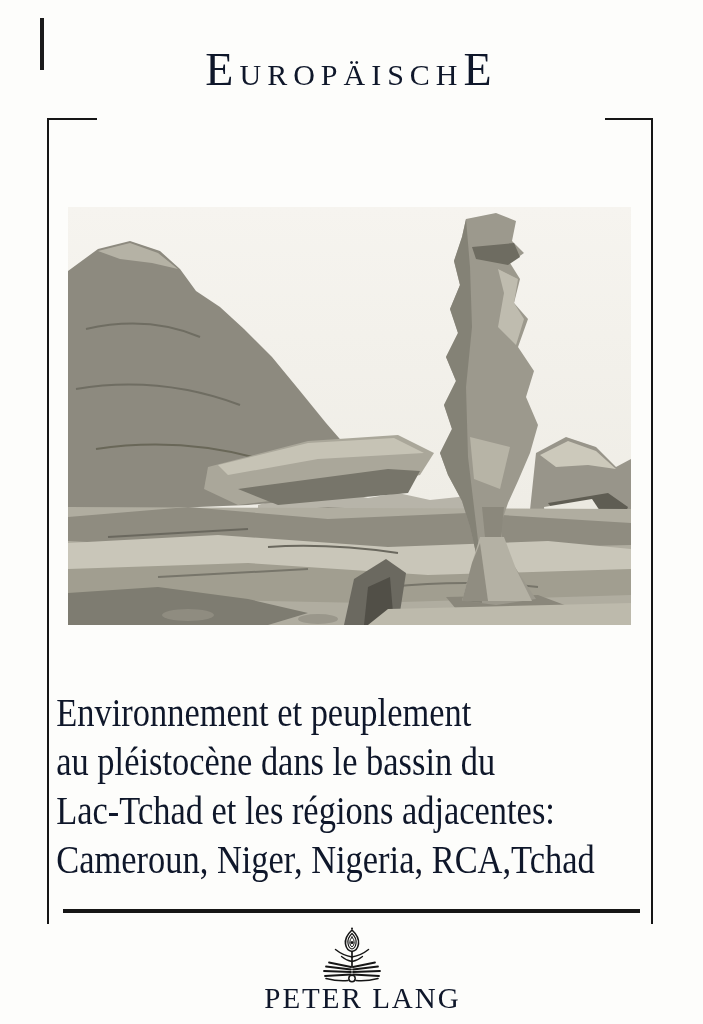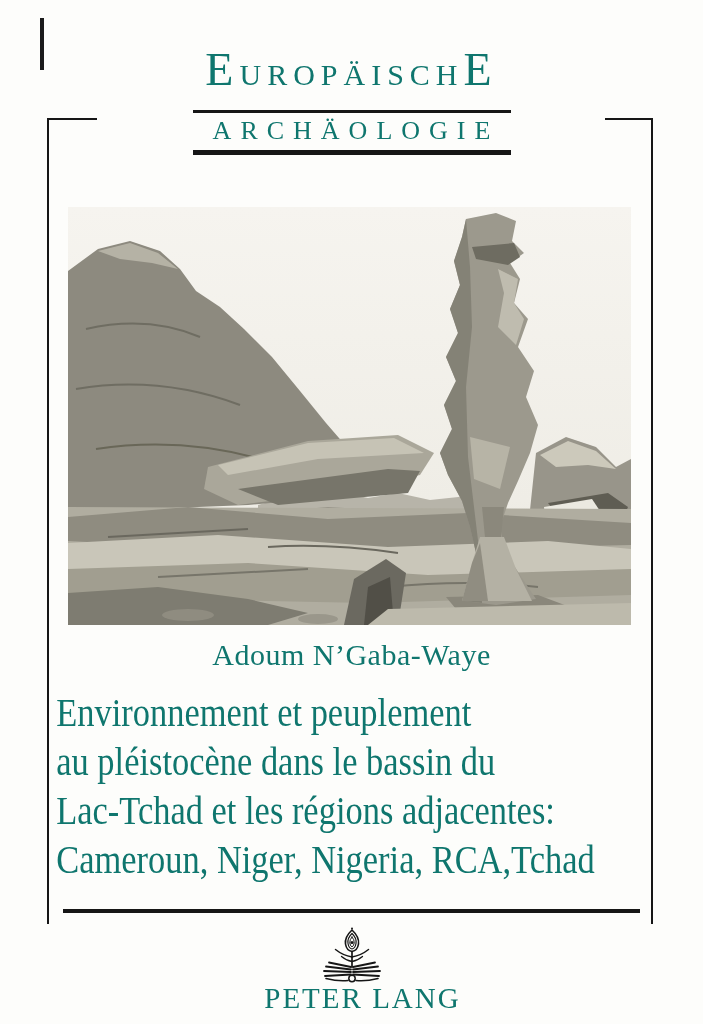--- a/index.html
+++ b/index.html
@@ -3,21 +3,21 @@
 <meta charset="utf-8">
 <style>
   html,body{margin:0;padding:0;}
   body{
     width:703px;height:1024px;
     background:#e9e9e9;
     font-family:"Liberation Serif","DejaVu Serif",serif;
   }
   .cover{
     position:relative;width:703px;height:1024px;overflow:hidden;
-    background:#fdfdfb;color:#0f766e;
+    background:#fdfdfb;color:#0f172a;
   }
   
   .artifact{position:absolute;left:40px;top:18px;width:4px;height:52px;background:#1b1b1b;}
   
   .series{position:absolute;left:0;top:44px;width:703px;text-align:center;}
   .s-line{white-space:nowrap;}
   .s-line1{letter-spacing:6px;line-height:52px;}
   .s-line2{letter-spacing:7px;line-height:44px;margin-top:-4px;}
   .s-big1{font-size:46px;}
   .s-mid1{font-size:30px;}
@@ -62,23 +62,20 @@
 </style>
 </head>
 <body>
 
 <div class="cover">
 
   <div class="artifact"></div>
 
   <header class="series">
     <div class="s-line s-line1"><span class="s-big1">E</span><span class="s-mid1">UROPÄISCH</span><span class="s-big1">E</span></div>
-    <div class="subseries-box">
-      <div class="subseries-text">ARCHÄOLOGIE</div>
-    </div>
   </header>
 
   <div class="frame frame-left-h"></div>
   <div class="frame frame-left-v"></div>
   <div class="frame frame-right-h"></div>
   <div class="frame frame-right-v"></div>
 
   <figure class="photo" style="margin:0">
     <svg width="563" height="418" viewBox="0 0 563 418" xmlns="http://www.w3.org/2000/svg">
       <defs>
@@ -134,21 +131,20 @@
 
       <polygon points="394,394 404,356 412,330 436,330 448,362 464,394" fill="#b4b1a4"></polygon>
       <polygon points="394,394 404,356 412,336 420,394" fill="#908d81"></polygon>
 
       <polygon points="320,402 563,396 563,418 300,418" fill="#bdbaac"></polygon>
       <ellipse cx="120" cy="408" rx="26" ry="6" fill="#8f8c80"></ellipse>
       <ellipse cx="250" cy="412" rx="20" ry="5" fill="#9a978b"></ellipse>
     </svg>
   </figure>
 
-  <div class="author">Adoum N’Gaba-Waye</div>
 
   <div class="title-block">
     <div class="title-line">Environnement et peuplement</div>
     <div class="title-line">au pléistocène dans le bassin du</div>
     <div class="title-line">Lac-Tchad et les régions adjacentes:</div>
     <div class="title-line">Cameroun, Niger, Nigeria, RCA,Tchad</div>
   </div>
 
   <div class="bottom-rule"></div>
 

